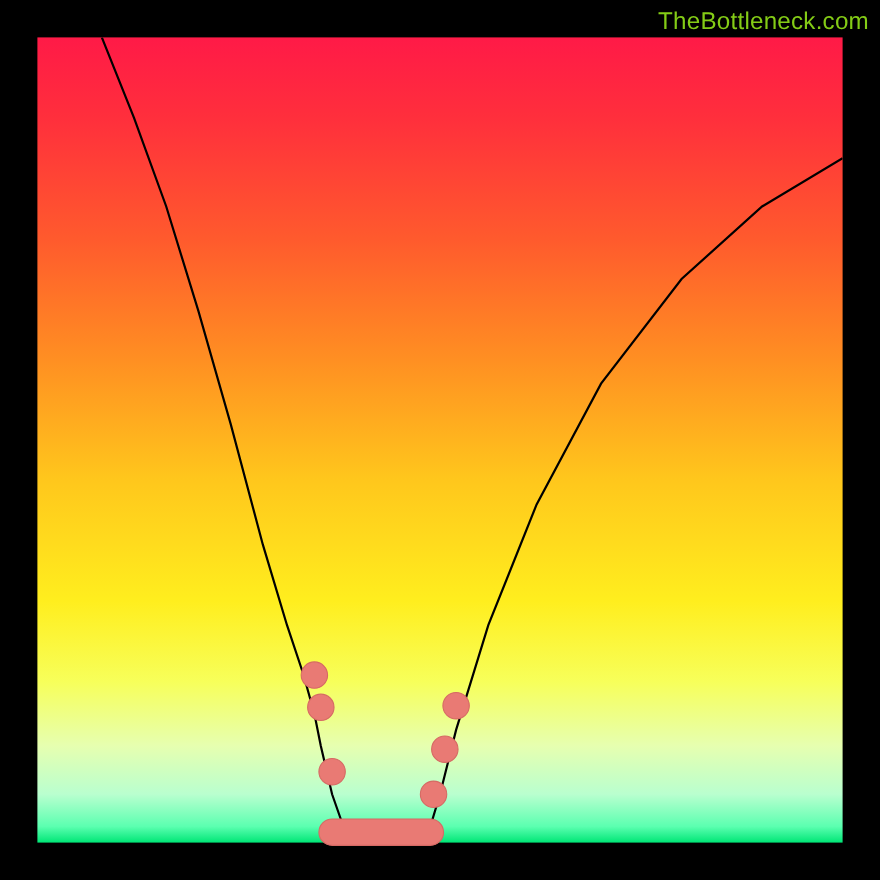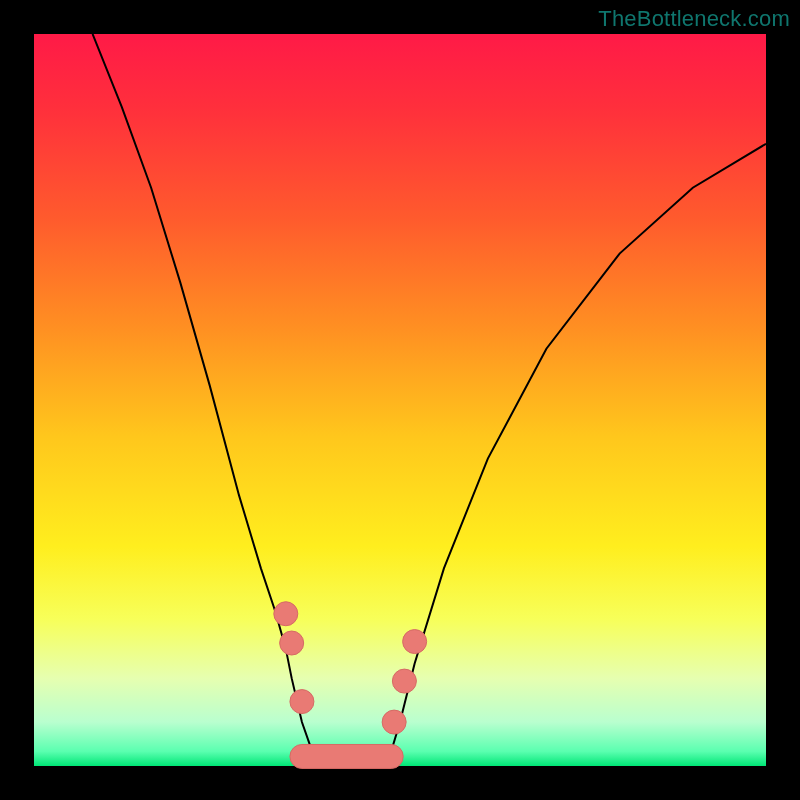--- a/index.html
+++ b/index.html
@@ -16,21 +16,21 @@
     top: 0;
     left: 0;
     width: 800px;
     height: 800px;
     background: #000;
   }
   .watermark {
     position: absolute;
     top: 6px;
     right: 10px;
-    color: #0f766e;
+    color: #84cc16;
     font-size: 22px;
     font-weight: 500;
     letter-spacing: 0.2px;
     z-index: 50;
     user-select: none;
   }
   svg.plot {
     position: absolute;
     top: 0;
     left: 0;

